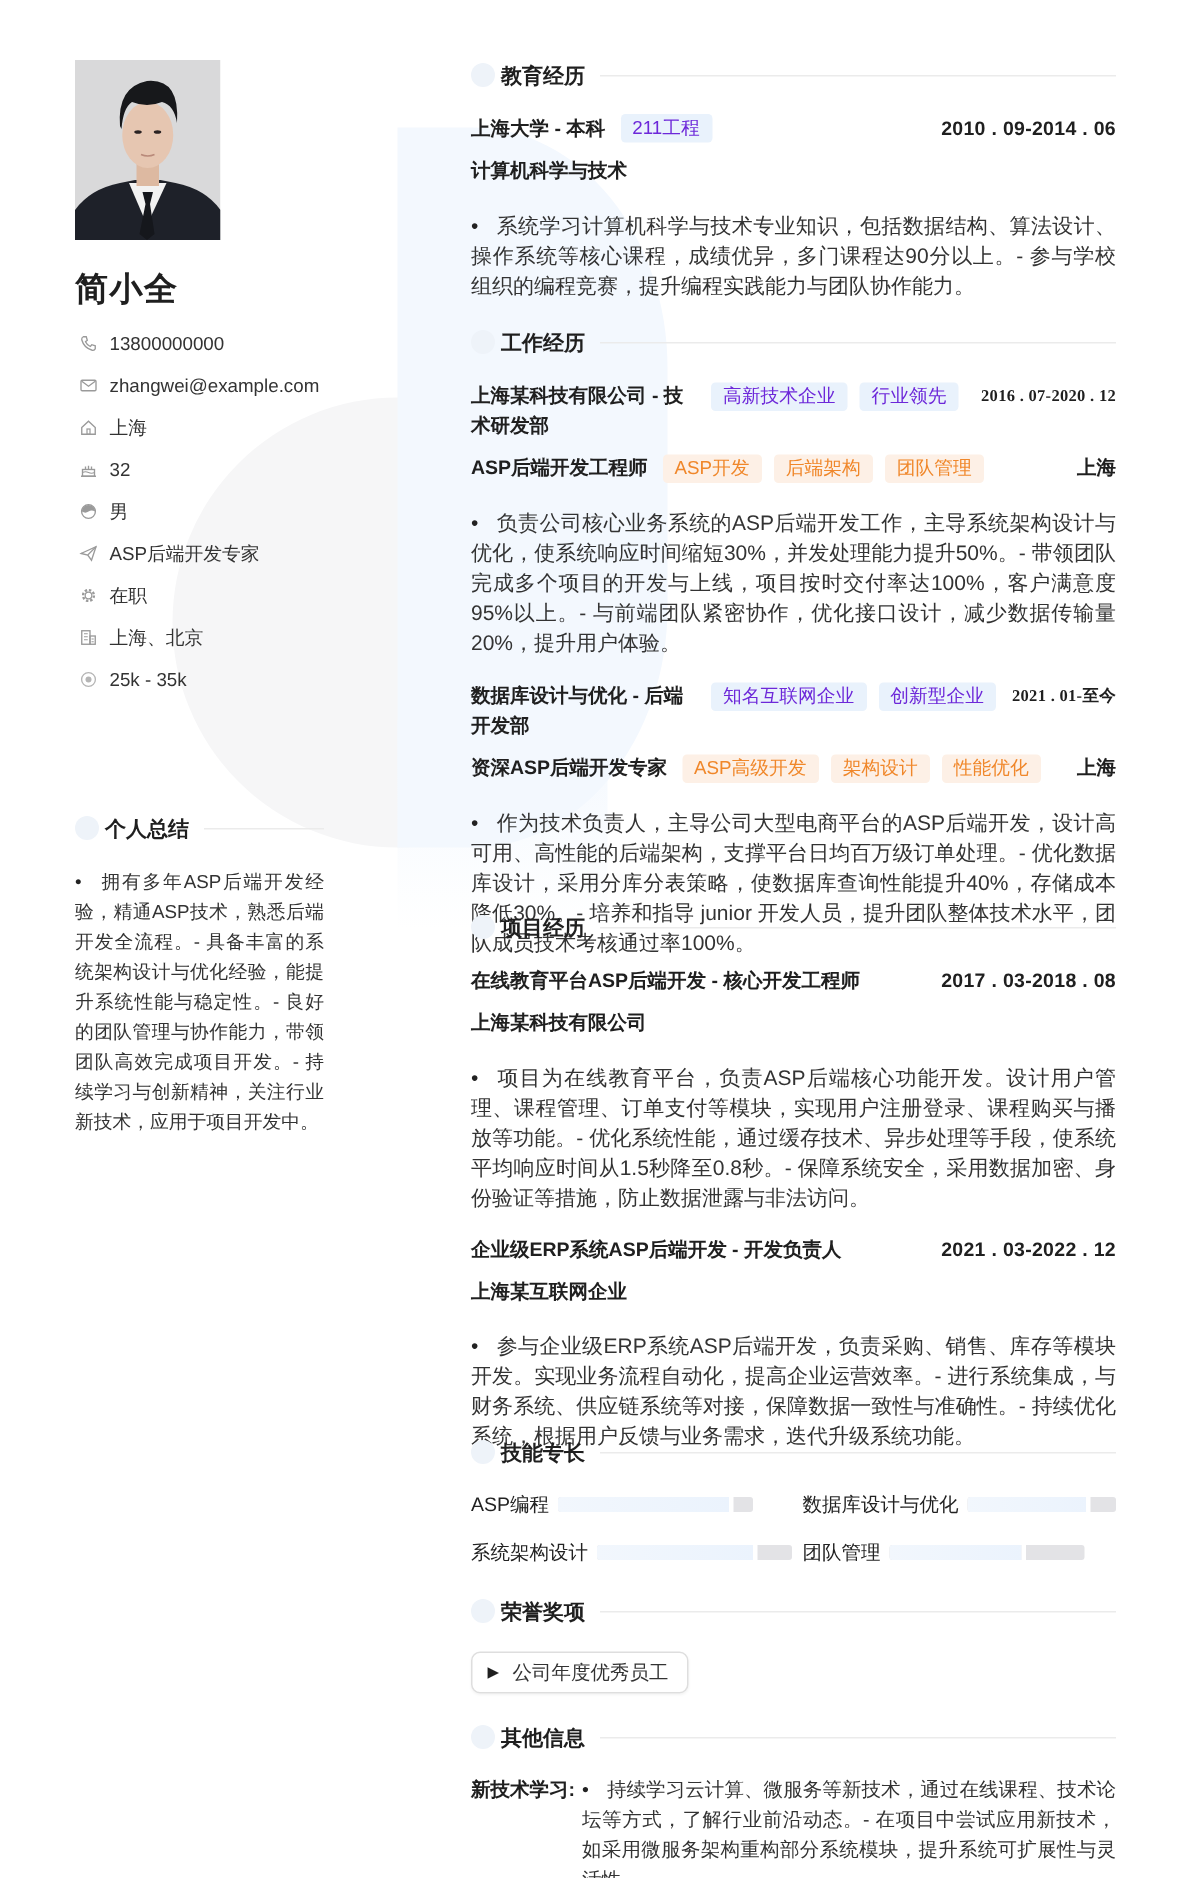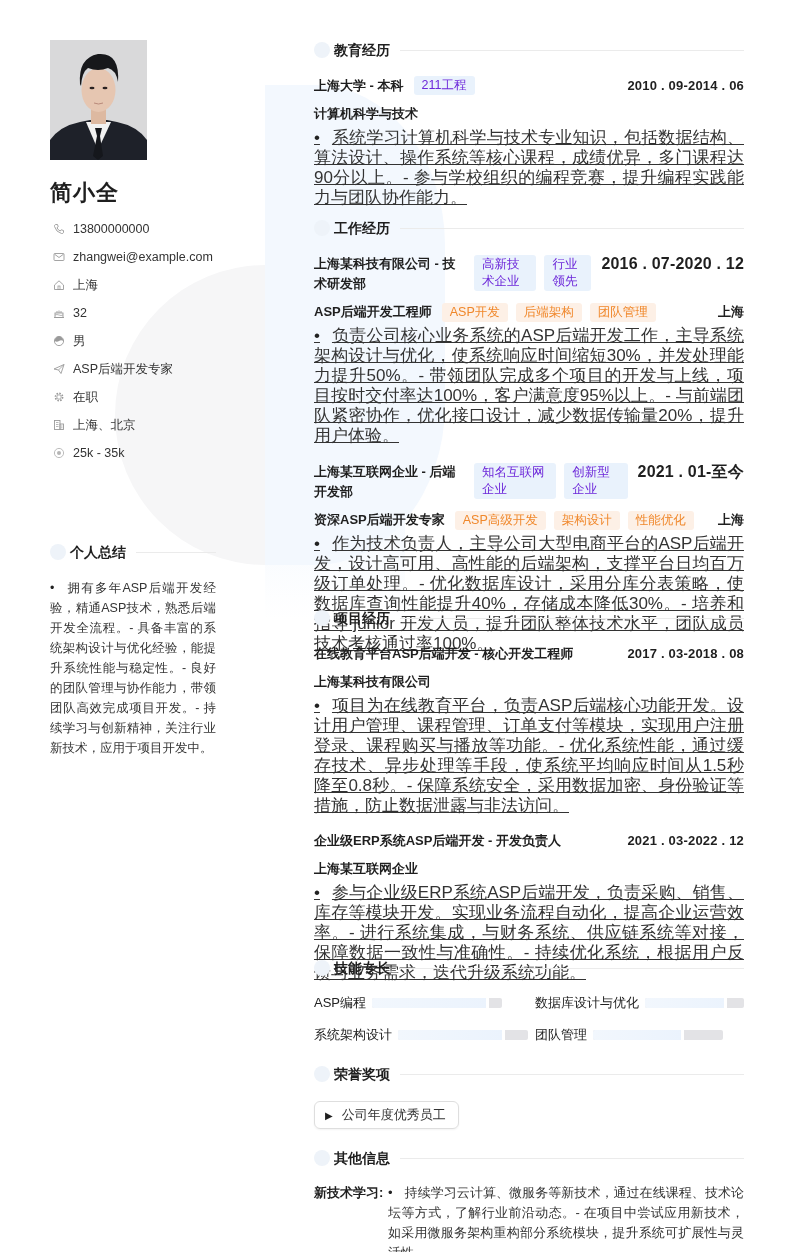--- a/index.html
+++ b/index.html
@@ -28,32 +28,32 @@
   .sec-line { flex:1; height:1px; background:#ebebeb; margin-left:10px; }
 
   .summary-text { margin-top:16px; font-size:12.5px; line-height:20px; color:#333; text-align:justify; }
   .bullet { margin-right:12px; color:#222; }
 
   .r-section { position:absolute; left:0; width:430px; }
   .row { display:flex; align-items:flex-start; line-height:20px; font-size:13px; }
   .b { font-weight:bold; color:#1f1f1f; }
   .date { margin-left:auto; flex:none; font-weight:bold; color:#1f1f1f; white-space:nowrap; letter-spacing:0.2px; }
   .sub { margin-top:8px; line-height:20px; font-size:13px; font-weight:bold; color:#1f1f1f; }
-  .desc { margin-top:4px; font-size:17px; line-height:20px; color:#333; text-align:justify;text-decoration:underline; }
+  .desc { margin-top:16px; font-size:14px; line-height:20px; color:#333; text-align:justify; }
 
   .tag { display:inline-block; font-size:12.5px; line-height:17px; padding:1px 8px; border-radius:3px; white-space:normal; }
   .tag.blue { background:#e9f2fc; color:#6d28d9; }
   .tag.orange { background:#fdf0e6; color:#f0872a; }
 
   .edu-row .tag { margin-left:10px; flex:none; }
   .job-head { display:flex; align-items:flex-start; gap:10px; margin-top:16px; }
   .job-head .job-name { width:150px; flex:none; font-weight:bold; color:#1f1f1f; line-height:20px; font-size:13px; }
   .job-head .tags { flex:1; display:flex; gap:8px; min-width:0; align-items:center; padding-top:1px; }
   .job-head .tags .tag { flex:0 1 auto; min-width:0; }
-  .job-head .date { line-height:20px; font-size:16px; }
+  .job-head .date { line-height:20px; font-size:11px;font-family:Liberation Serif, serif; }
   .role-row { display:flex; align-items:center; margin-top:8px; line-height:20px; font-size:13px; }
   .role-row .tags { display:flex; gap:8px; margin-left:10px; }
   .role-row .tag { white-space:nowrap; }
   .role-row .loc { margin-left:auto; font-weight:bold; color:#1f1f1f; }
 
   .proj-head { display:flex; margin-top:16px; line-height:20px; font-size:13px; }
   .proj-head.first { margin-top:16px; }
 
   .skills { margin-top:15px; display:grid; grid-template-columns:221px 209px; row-gap:12px; }
   .skill { display:flex; align-items:center; height:20px; font-size:13px; color:#222; min-width:0; }
@@ -226,21 +226,21 @@
         <span class="tags">
           <span class="tag orange">ASP开发</span>
           <span class="tag orange">后端架构</span>
           <span class="tag orange">团队管理</span>
         </span>
         <span class="loc">上海</span>
       </div>
       <div class="desc"><span class="bullet">•</span><span>负责公司核心业务系统的ASP后端开发工作，主导系统架构设计与优化，使系统响应时间缩短30%，并发处理能力提升50%。- 带领团队完成多个项目的开发与上线，项目按时交付率达100%，客户满意度95%以上。- 与前端团队紧密协作，优化接口设计，减少数据传输量20%，提升用户体验。</span></div>
 
       <div class="job-head">
-        <span class="job-name">上海某互联网企业 - 后端开发部</span>
+        <span class="job-name">数据库设计与优化 - 后端开发部</span>
         <span class="tags">
           <span class="tag blue">知名互联网企业</span>
           <span class="tag blue">创新型企业</span>
         </span>
         <span class="date">2021 . 01-至今</span>
       </div>
       <div class="role-row">
         <span class="b">资深ASP后端开发专家</span>
         <span class="tags">
           <span class="tag orange">ASP高级开发</span>

